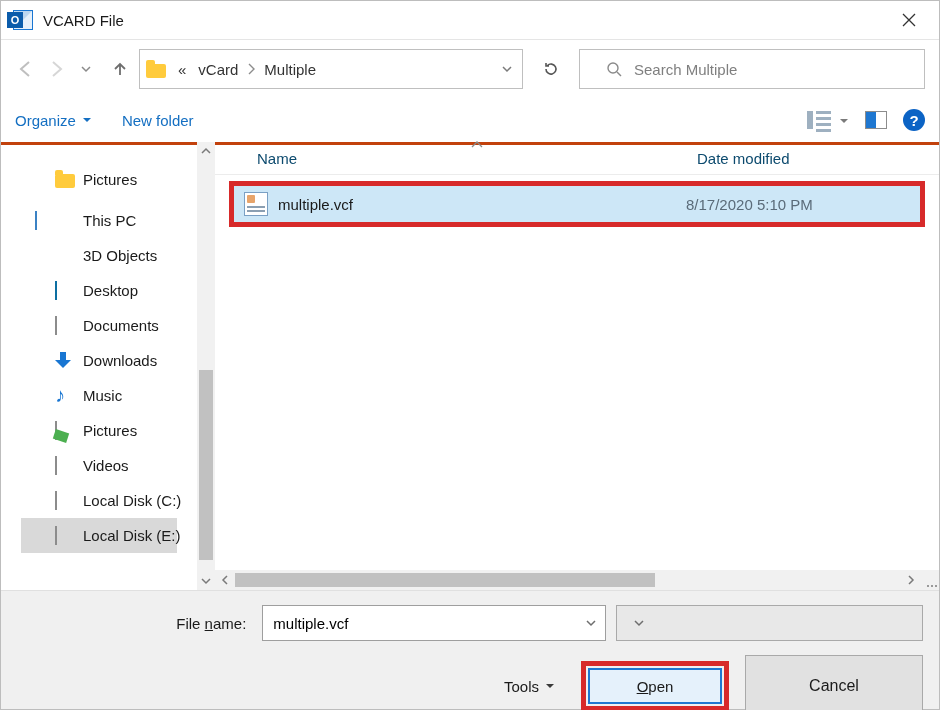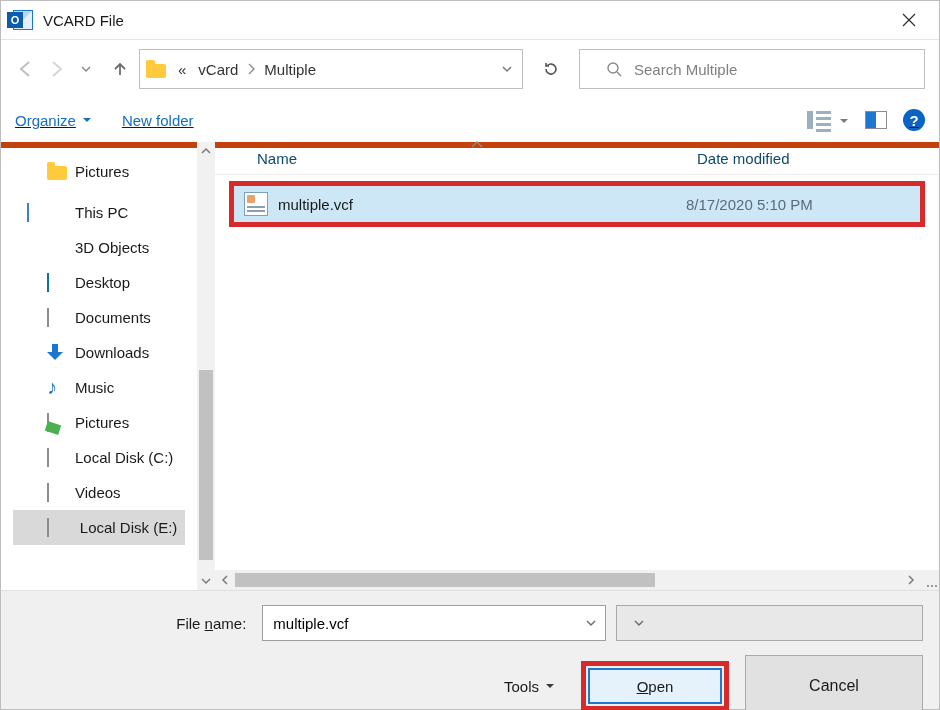--- a/index.html
+++ b/index.html
@@ -121,22 +121,21 @@
     background: transparent;
   }
   .search input::placeholder { color: #7f7f7f; }
   
   .toolbar {
     height: 44px;
     display: flex;
     align-items: center;
     padding: 0 14px;
     gap: 30px;
-    border-bottom: 6px solid #c2410c;
-    text-decoration: underline;
+    border-bottom: 3px solid #c2410c;
   }
   .tb-left { display: flex; align-items: center; gap: 30px; }
   .tb-item { color: #146fc2; display: inline-flex; align-items: center; gap: 6px; }
   .tb-caret { color: #146fc2; }
   .tb-spacer { flex: 1; }
   .tb-right { display: flex; align-items: center; gap: 16px; }
   .viewbtn { width: 24px; height: 18px; display: inline-block; position: relative; }
   .viewbtn .col1 { position: absolute; left: 0; top: 0; width: 6px; height: 18px; background: #9eb0c0; }
   .viewbtn .rows { position: absolute; left: 9px; top: 0; right: 0; display: flex; flex-direction: column; gap: 3px; }
   .viewbtn .rows span { display: block; height: 3px; background: #9eb0c0; }
@@ -152,21 +151,21 @@
   .sidebar {
     width: 214px;
     display: flex;
     position: relative;
     border-right: none;
   }
   .tree {
     width: 200px;
     overflow: hidden;
   }
-  .tree ul { list-style: none; margin: 8px; padding: 4px; }
+  .tree ul { list-style: none; margin: 16px; padding: 4px; }
   .tree li {
     display: flex; align-items: center; gap: 8px;
     height: 35px; padding: 0 8px 0 34px;
     white-space: nowrap;
   }
   .tree li.root { padding-left: 14px; font-weight: 400; gap: 28px; }
   .tree li.selected { background: #d9d9d9; justify-content: space-between; }
   .sb-icon { width: 20px; height: 18px; display: inline-block; position: relative; flex: 0 0 20px; }
   .ic-folder-pics { background: #ffcb3c; border-radius: 2px; height: 14px; margin-top: 3px; }
   .ic-folder-pics:before { content: ""; position: absolute; left: 0; top: -4px; width: 8px; height: 5px; background: #ffcb3c; border-radius: 2px 2px 0 0; }
@@ -427,26 +426,26 @@
           </li>
           <li>
             <span class="sb-icon ic-music">♪</span>
             <span>Music</span>
           </li>
           <li>
             <span class="sb-icon"><span class="ic-pictures2"></span></span>
             <span>Pictures</span>
           </li>
           <li>
+            <span class="sb-icon"><span class="ic-videos"></span></span>
+            <span>Videos</span>
+          </li>
+          <li>
             <span class="sb-icon"><span class="ic-disk"></span></span>
             <span>Local Disk (C:)</span>
-          </li>
-          <li>
-            <span class="sb-icon"><span class="ic-videos"></span></span>
-            <span>Videos</span>
           </li>
           <li class="selected">
             <span class="sb-icon"><span class="ic-disk"></span></span>
             <span>Local Disk (E:)</span>
           </li>
         </ul>
       </div>
       <div class="vscroll">
         <span class="arrow">
           <svg width="10" height="10" viewBox="0 0 10 10">

